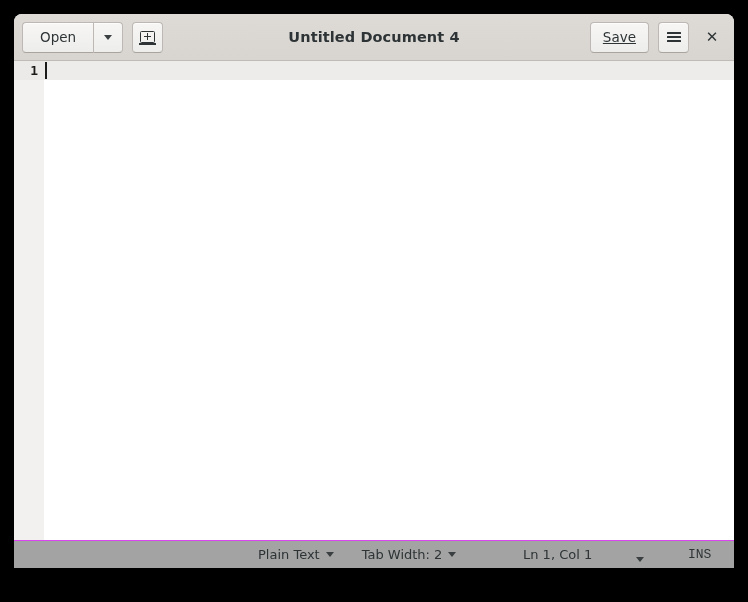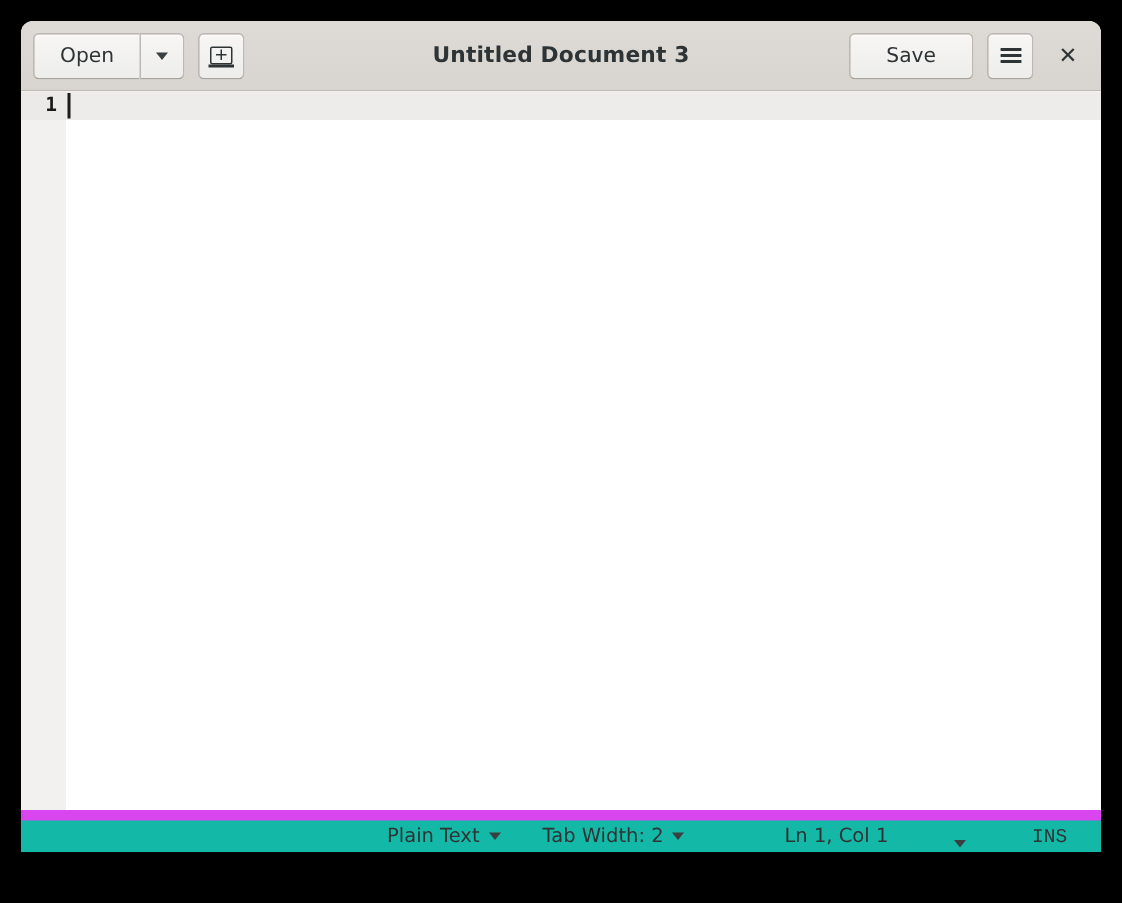--- a/index.html
+++ b/index.html
@@ -107,21 +107,22 @@
   .linked .btn:last-child {
     border-radius: 0 4px 4px 0;
     width: 30px;
   }
 
   .btn-icon {
     width: 31px;
   }
 
   .btn-save {
-    padding: 0 24px;
+    padding: 0 12px;
+    text-decoration: underline;
   }
 
   .btn-close {
     border: none;
     background: none;
     box-shadow: none;
     width: 28px;
     height: 28px;
     font-size: 15px;
     color: #2e3436;
@@ -235,22 +236,22 @@
     top: 1px;
     width: 1.6px;
     height: 17px;
     background: #1a1a1a;
   }
 
   
   .statusbar {
     flex: 0 0 28px;
     height: 28px;
-    background: #14b8a6;
-    border-top: 7px solid #d946ef;
+    background: #a3a3a3;
+    border-top: 1px solid #d946ef;
     box-sizing: border-box;
     display: flex;
     align-items: center;
     font-size: 13px;
     color: #2e3436;
     position: relative;
   }
   .sb-item {
     display: flex;
     align-items: center;
@@ -303,21 +304,21 @@
           <span class="frame"></span>
           <span class="pv"></span>
           <span class="ph"></span>
           <span class="base"></span>
         </span>
       </div>
 
     </div>
 
     <div class="title">
-      <span>Untitled Document 3</span>
+      <span>Untitled Document 4</span>
     </div>
 
     <div class="hb-right">
 
       <div class="btn btn-save">
         <span>Save</span>
       </div>
 
       <div class="btn btn-icon">
         <span class="hamburger">

